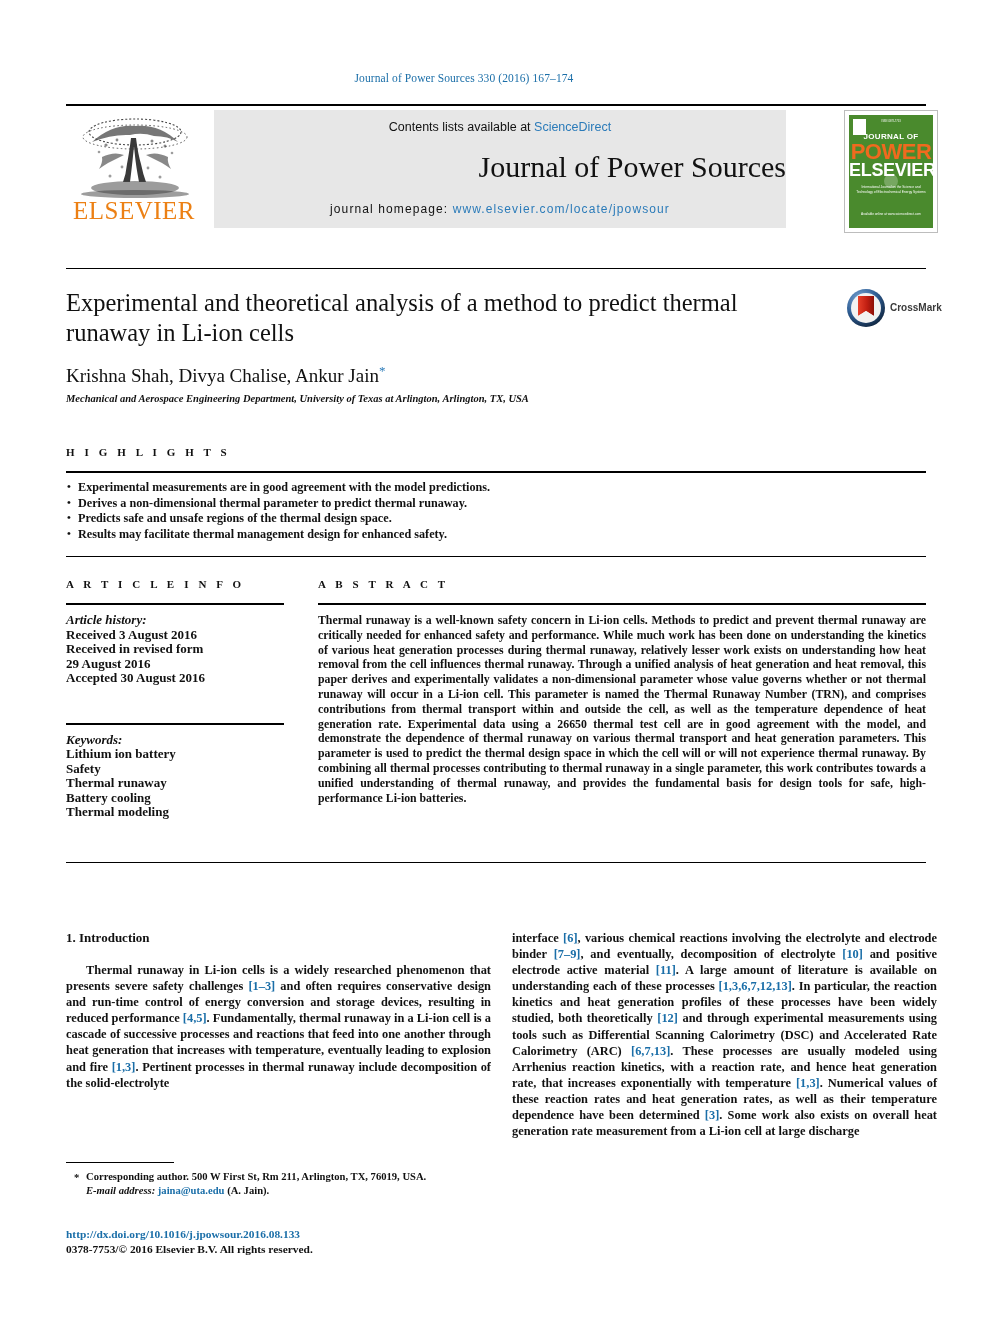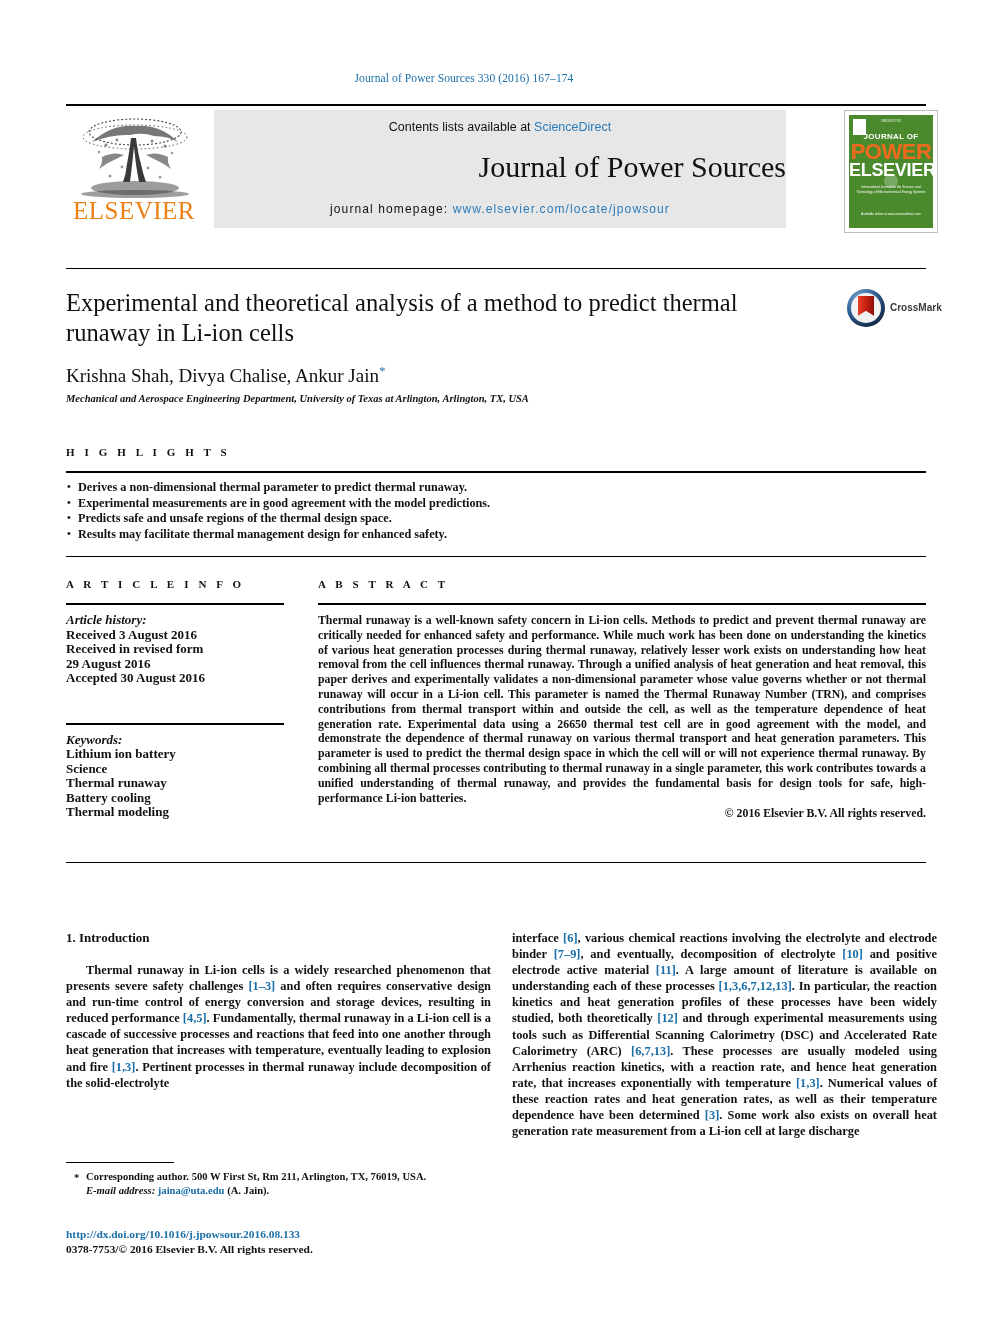--- a/index.html
+++ b/index.html
@@ -553,22 +553,22 @@
       <path d="M12 8 h16 v20 l-8 -5 l-8 5 Z" fill="url(#cmr)"></path>
       <path d="M12 28 l8 -5 l8 5 v3 h-16 Z" fill="#f2f2f2"></path>
     </svg>
     <div class="cm-label">CrossMark</div>
   </div>
 
   <div class="hl-wrap">
     <div class="sec-head">H I G H L I G H T S</div>
     <div class="hl-rule"></div>
     <ul class="hl-list">
+      <li>Experimental measurements are in good agreement with the model predictions.</li>
       <li>Derives a non-dimensional thermal parameter to predict thermal runaway.</li>
-      <li>Experimental measurements are in good agreement with the model predictions.</li>
       <li>Predicts safe and unsafe regions of the thermal design space.</li>
       <li>Results may facilitate thermal management design for enhanced safety.</li>
     </ul>
   </div>
 
   <div class="info-rule"></div>
 
   <div class="info-col">
     <div class="sec-head">A R T I C L E   I N F O</div>
     <div class="col-rule"></div>
@@ -577,33 +577,32 @@
       <div>Received 3 August 2016</div>
       <div>Received in revised form</div>
       <div>29 August 2016</div>
       <div>Accepted 30 August 2016</div>
     </div>
     <div class="kw-block">
       <div class="kw-rule"></div>
       <div class="info-body" style="padding-top:0">
         <div class="ital">Keywords:</div>
         <div>Lithium ion battery</div>
-        <div>Science</div>
+        <div>Safety</div>
         <div>Thermal runaway</div>
         <div>Battery cooling</div>
         <div>Thermal modeling</div>
       </div>
     </div>
   </div>
 
   <div class="abs-col">
     <div class="sec-head">A B S T R A C T</div>
     <div class="col-rule"></div>
     <div class="abs-body">Thermal runaway is a well-known safety concern in Li-ion cells. Methods to predict and prevent thermal runaway are critically needed for enhanced safety and performance. While much work has been done on understanding the kinetics of various heat generation processes during thermal runaway, relatively lesser work exists on understanding how heat removal from the cell influences thermal runaway. Through a unified analysis of heat generation and heat removal, this paper derives and experimentally validates a non-dimensional parameter whose value governs whether or not thermal runaway will occur in a Li-ion cell. This parameter is named the Thermal Runaway Number (TRN), and comprises contributions from thermal transport within and outside the cell, as well as the temperature dependence of heat generation rate. Experimental data using a 26650 thermal test cell are in good agreement with the model, and demonstrate the dependence of thermal runaway on various thermal transport and heat generation parameters. This parameter is used to predict the thermal design space in which the cell will or will not experience thermal runaway. By combining all thermal processes contributing to thermal runaway in a single parameter, this work contributes towards a unified understanding of thermal runaway, and provides the fundamental basis for design tools for safe, high-performance Li-ion batteries.</div>
-    <div class="abs-copy">© 2016 Elsevier B.V. All rights reserved.</div>
   </div>
 
   <div class="abs-end-rule"></div>
 
   <div class="body-left">
     <div class="h2">1. Introduction</div>
     <p class="para indent">
       <span>Thermal runaway in Li-ion cells is a widely researched phenomenon that presents severe safety challenges </span><span class="ref">[1–3]</span><span> and often requires conservative design and run-time control of energy conversion and storage devices, resulting in reduced performance </span><span class="ref">[4,5]</span><span>. Fundamentally, thermal runaway in a Li-ion cell is a cascade of successive processes and reactions that feed into one another through heat generation that increases with temperature, eventually leading to explosion and fire </span><span class="ref">[1,3]</span><span>. Pertinent processes in thermal runaway include decomposition of the solid-electrolyte</span>
     </p>
   </div>

